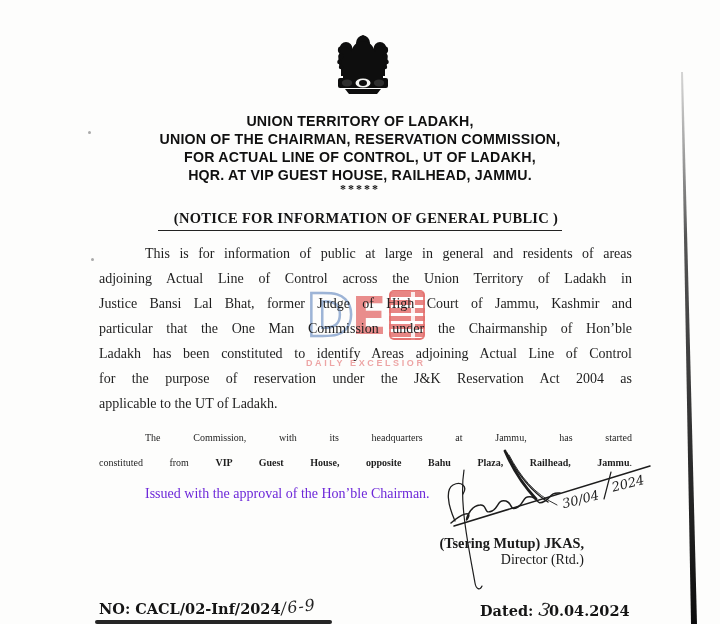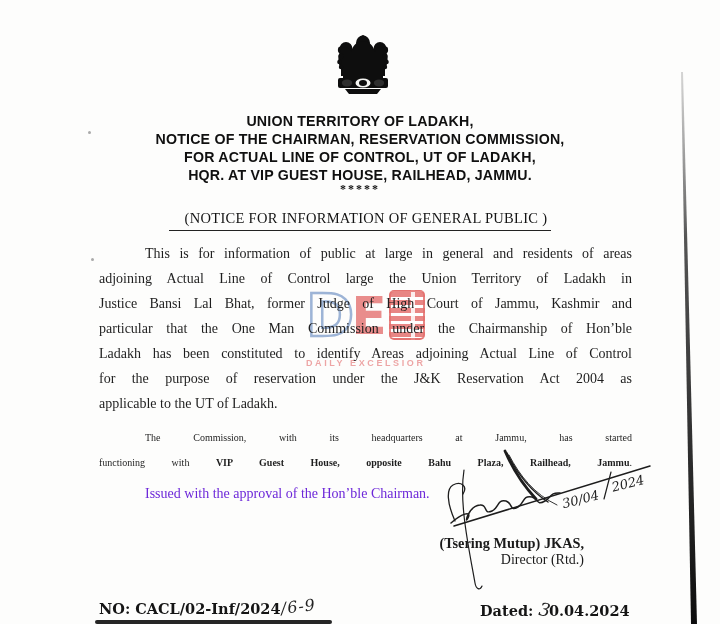--- a/index.html
+++ b/index.html
@@ -15,21 +15,21 @@
     font-family:"Liberation Sans",sans-serif;font-weight:700;font-size:14.2px;
     line-height:18px;color:#101010;letter-spacing:.2px;
   }
   .stars{
     position:absolute;top:182px;left:0;right:0;text-align:center;
     font-weight:700;font-size:12px;letter-spacing:2px;color:#101010;
   }
   
   .title-wrap{position:absolute;top:209px;left:0;right:0;text-align:center;}
   .title-wrap span{
-    display:inline-block;font-weight:400;font-size:14.5px;letter-spacing:.3px;color:#141414;
+    display:inline-block;font-weight:700;font-size:14.5px;letter-spacing:.3px;color:#141414;
     border-bottom:1.7px solid #222;padding:0 4px 3px 16px;
   }
   
   .p1{position:absolute;left:99px;top:246px;width:533px;font-size:14px;color:#1e1e1e;}
   .p2{position:absolute;left:99px;top:432px;width:533px;font-size:10px;color:#1e1e1e;}
   .jl{height:25px;overflow:hidden;text-align:justify;text-align-last:justify;}
   .jl.last{text-align-last:left;}
   .indent{text-indent:46px;}
   .bold-u{font-weight:700;}
   .approval{position:absolute;left:145px;top:486px;font-size:14px;color:#6d28d9;}
@@ -118,43 +118,43 @@
           <ellipse cx="31" cy="49" rx="4" ry="2.9" fill="#0e0e0e"></ellipse>
           <ellipse cx="15" cy="49" rx="5.2" ry="3.4" fill="#2e2e2e"></ellipse>
           <ellipse cx="47" cy="49" rx="5.2" ry="3.4" fill="#2e2e2e"></ellipse>
           <path d="M13,55 L49,55 L45,60 L17,60 Z"></path>
         </g>
       </svg>
     </div>
 
     <div class="hdr">
       <div>UNION TERRITORY OF LADAKH,</div>
-      <div>NOTICE OF THE CHAIRMAN, RESERVATION COMMISSION,</div>
+      <div>UNION OF THE CHAIRMAN, RESERVATION COMMISSION,</div>
       <div>FOR ACTUAL LINE OF CONTROL, UT OF LADAKH,</div>
       <div>HQR. AT VIP GUEST HOUSE, RAILHEAD, JAMMU.</div>
     </div>
     <div class="stars">*****</div>
 
     <div class="title-wrap">
       <span>(NOTICE FOR INFORMATION OF GENERAL PUBLIC )</span>
     </div>
 
     <div class="p1">
       <div class="jl indent">This is for information of public at large in general and residents of areas</div>
-      <div class="jl">adjoining Actual Line of Control large the Union Territory of Ladakh in</div>
+      <div class="jl">adjoining Actual Line of Control across the Union Territory of Ladakh in</div>
       <div class="jl">Justice Bansi Lal Bhat, former Judge of High Court of Jammu, Kashmir and</div>
       <div class="jl">particular that the One Man Commission under the Chairmanship of Hon’ble</div>
       <div class="jl">Ladakh has been constituted to identify Areas adjoining Actual Line of Control</div>
       <div class="jl">for the purpose of reservation under the J&amp;K Reservation Act 2004 as</div>
       <div class="jl last">applicable to the UT of Ladakh.</div>
     </div>
 
     <div class="p2">
       <div class="jl indent">The Commission, with its headquarters at Jammu, has started</div>
-      <div class="jl"><span>functioning with </span><span class="bold-u">VIP Guest House, opposite Bahu Plaza, Railhead, Jammu</span><span>.</span></div>
+      <div class="jl"><span>constituted from </span><span class="bold-u">VIP Guest House, opposite Bahu Plaza, Railhead, Jammu</span><span>.</span></div>
     </div>
 
     <div class="approval">Issued with the  approval of the  Hon’ble Chairman.</div>
 
     <div class="sig">
       <div class="name">(Tsering Mutup) JKAS,</div>
       <div>Director (Rtd.)</div>
     </div>
 
     <div class="fNo"><span>NO: CACL/02-Inf/2024</span><span class="hand ref-hand">/6-9</span></div>

